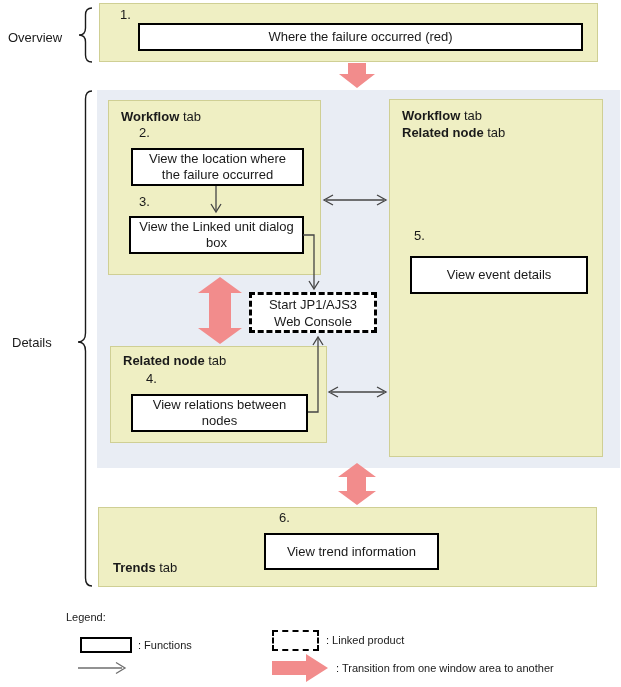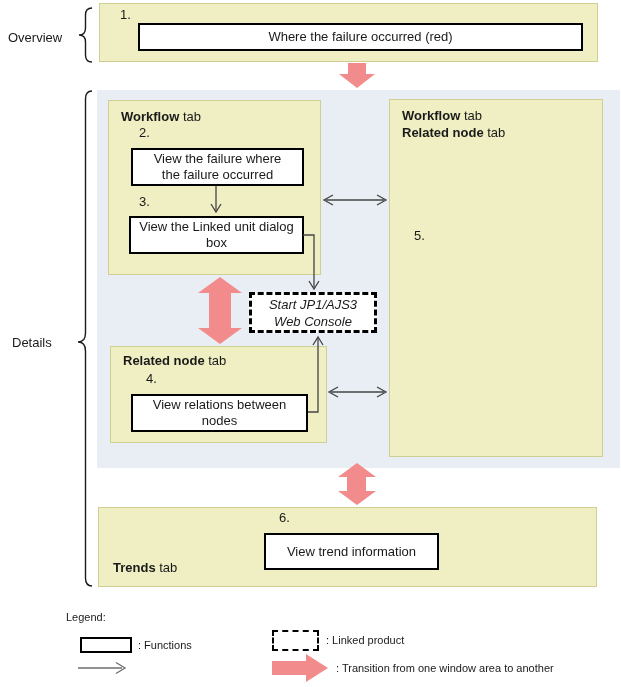--- a/index.html
+++ b/index.html
@@ -48,21 +48,20 @@
     background: #ffffff;
     border: 3px dashed var(--box-border);
     display: flex;
     flex-direction: column;
     align-items: center;
     justify-content: center;
     text-align: center;
     line-height: 17px;
     font-size: 13px;
     z-index: 3;
-    font-style: italic;
   }
   .ptitle { position: absolute; font-size: 13px; line-height: 17px; white-space: nowrap; }
   .ptitle b { font-weight: bold; }
   .stepno { position: absolute; font-size: 13px; }
   .seclabel { position: absolute; font-size: 13px; }
   svg.overlay {
     position: absolute;
     left: 0; top: 0;
     width: 621px; height: 687px;
     z-index: 5;
@@ -98,21 +97,21 @@
       <span>Where the failure occurred (red)</span>
     </div>
   </div>
 
   <div class="details-bg" style="left:97px; top:90px; width:523px; height:378px;"></div>
 
   <div class="panel" style="left:108px; top:100px; width:213px; height:175px;">
     <div class="ptitle" style="left:12px; top:7px;"><b>Workflow</b><span> tab</span></div>
     <div class="stepno" style="left:30px; top:24px;">2.</div>
     <div class="stepbox" style="left:22px; top:47px; width:173px; height:38px;">
-      <span>View the failure where</span>
+      <span>View the location where</span>
       <span>the failure occurred</span>
     </div>
     <div class="stepno" style="left:30px; top:93px;">3.</div>
     <div class="stepbox" style="left:20px; top:115px; width:175px; height:38px;">
       <span>View the Linked unit dialog</span>
       <span>box</span>
     </div>
   </div>
 
   <div class="panel" style="left:110px; top:346px; width:217px; height:97px;">
@@ -121,20 +120,23 @@
     <div class="stepbox" style="left:20px; top:47px; width:177px; height:38px;">
       <span>View relations between</span>
       <span>nodes</span>
     </div>
   </div>
 
   <div class="panel" style="left:389px; top:99px; width:214px; height:358px;">
     <div class="ptitle" style="left:12px; top:7px;"><b>Workflow</b><span> tab</span></div>
     <div class="ptitle" style="left:12px; top:24px;"><b>Related node</b><span> tab</span></div>
     <div class="stepno" style="left:24px; top:128px;">5.</div>
+    <div class="stepbox" style="left:20px; top:156px; width:178px; height:38px;">
+      <span>View event details</span>
+    </div>
   </div>
 
   <div class="dashedbox" style="left:249px; top:292px; width:128px; height:41px;">
     <span>Start JP1/AJS3</span>
     <span>Web Console</span>
   </div>
 
   <div class="panel" style="left:98px; top:507px; width:499px; height:80px;">
     <div class="ptitle" style="left:14px; top:7px;margin-top:44px;"><b>Trends</b><span> tab</span></div>
     <div class="stepno" style="left:180px; top:2px;">6.</div>

